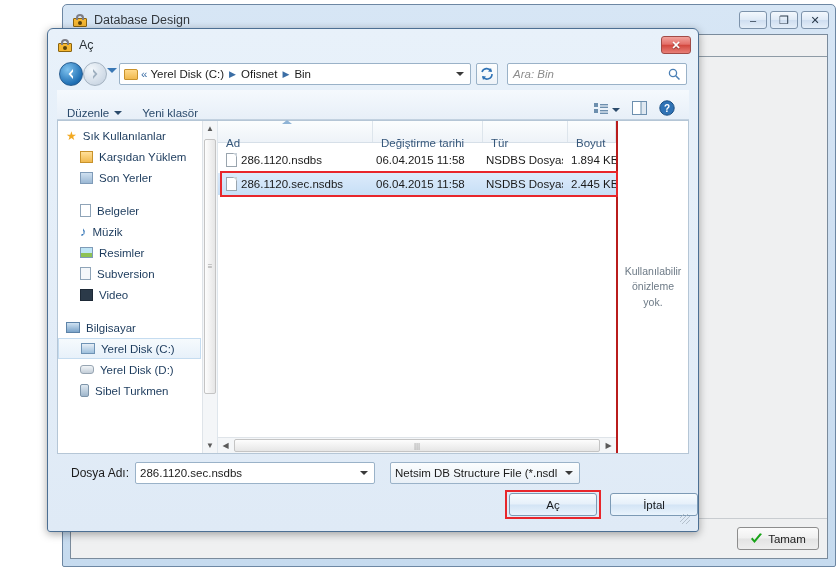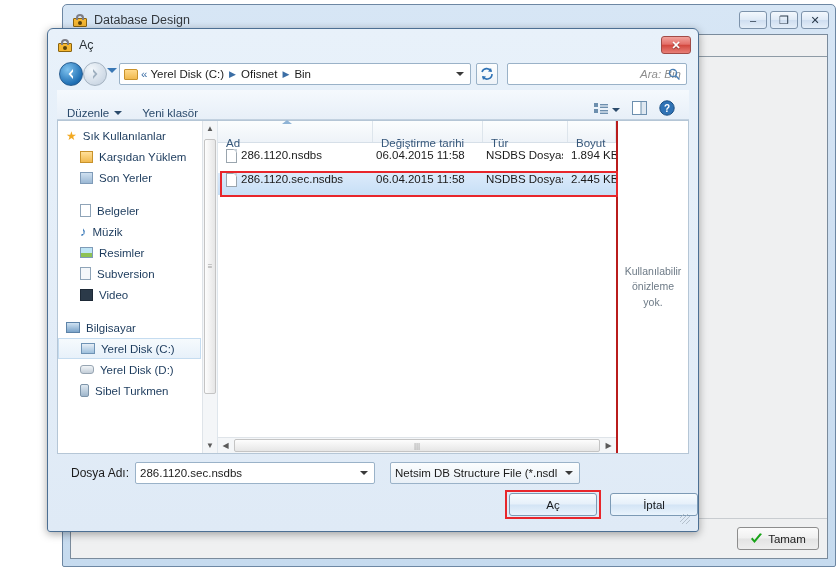--- a/index.html
+++ b/index.html
@@ -135,21 +135,21 @@
     position:absolute; left: 419px; top: 2px; width: 22px; height: 22px;
     background: linear-gradient(to bottom,#fdfefe,#eef3f8);
     border:1px solid #9ab2c8; border-radius:2px;
     display:flex; align-items:center; justify-content:center;
     color:#2f72b5; font-size: 12px;
   }
   .searchbox {
     position:absolute; left: 450px; top: 2px; right: 2px; height: 22px;
     background:#ffffff; border:1px solid #9ab2c8; border-radius:2px;
     display:flex; align-items:center; padding: 0 5px;
-    font-size: 11.5px; color:#8d8d8d; font-style: italic; justify-content: flex-end;
+    font-size: 11.5px; color:#8d8d8d; font-style: italic;
   }
 
   
   .toolrow {
     position:absolute; left: 4px; top: 31px; right: 4px; height: 30px;
     background: linear-gradient(to bottom,#f5f9fd,#e7eff8);
     border-bottom: 1px solid #c2d1e0;
     display:flex; align-items:flex-end;
   }
   .toolitem { font-size: 11.5px; color:#2b4a6b; padding: 0 10px; display:flex; align-items:center; gap:5px; }
@@ -191,21 +191,21 @@
     background: linear-gradient(to bottom,#fbfdfe,#eef3f8);
     border-bottom: 1px solid #d6dfe8;
     display:flex; font-size: 11.5px; color:#36577a;
   }
   .hdr .cell { padding: 16px 0 0 8px; border-right: 1px solid #dde5ec; position:relative; }
   .sortmark {
     position:absolute; left: 64px; top: -1px; width: 0; height: 0;
     border-left: 5px solid transparent; border-right: 5px solid transparent;
     border-bottom: 4px solid #8fb4d6;
   }
-  .row { position:absolute; left:0; right:0; height: 22px; display:flex; align-items:flex-start; font-size:11.5px; color:#1a1a1a; }
+  .row { position:absolute; left:0; right:0; height: 22px; display:flex; align-items:center; font-size:11.5px; color:#1a1a1a; }
   .row.sel { background: linear-gradient(to bottom,#dcebfb,#c7dff6); }
   .cellv { padding-left: 8px; white-space:nowrap; overflow:hidden; }
   .fileicon {
     width: 11px; height: 14px; background:#ffffff; border:1px solid #9aa5ae;
     margin-left: 8px; margin-right: 4px; position:relative; flex: 0 0 auto;
   }
   .fileicon:after {
     content:""; position:absolute; right:-1px; top:-1px;
     border-left: 4px solid transparent; border-top: 4px solid #c9d1d8;
   }

